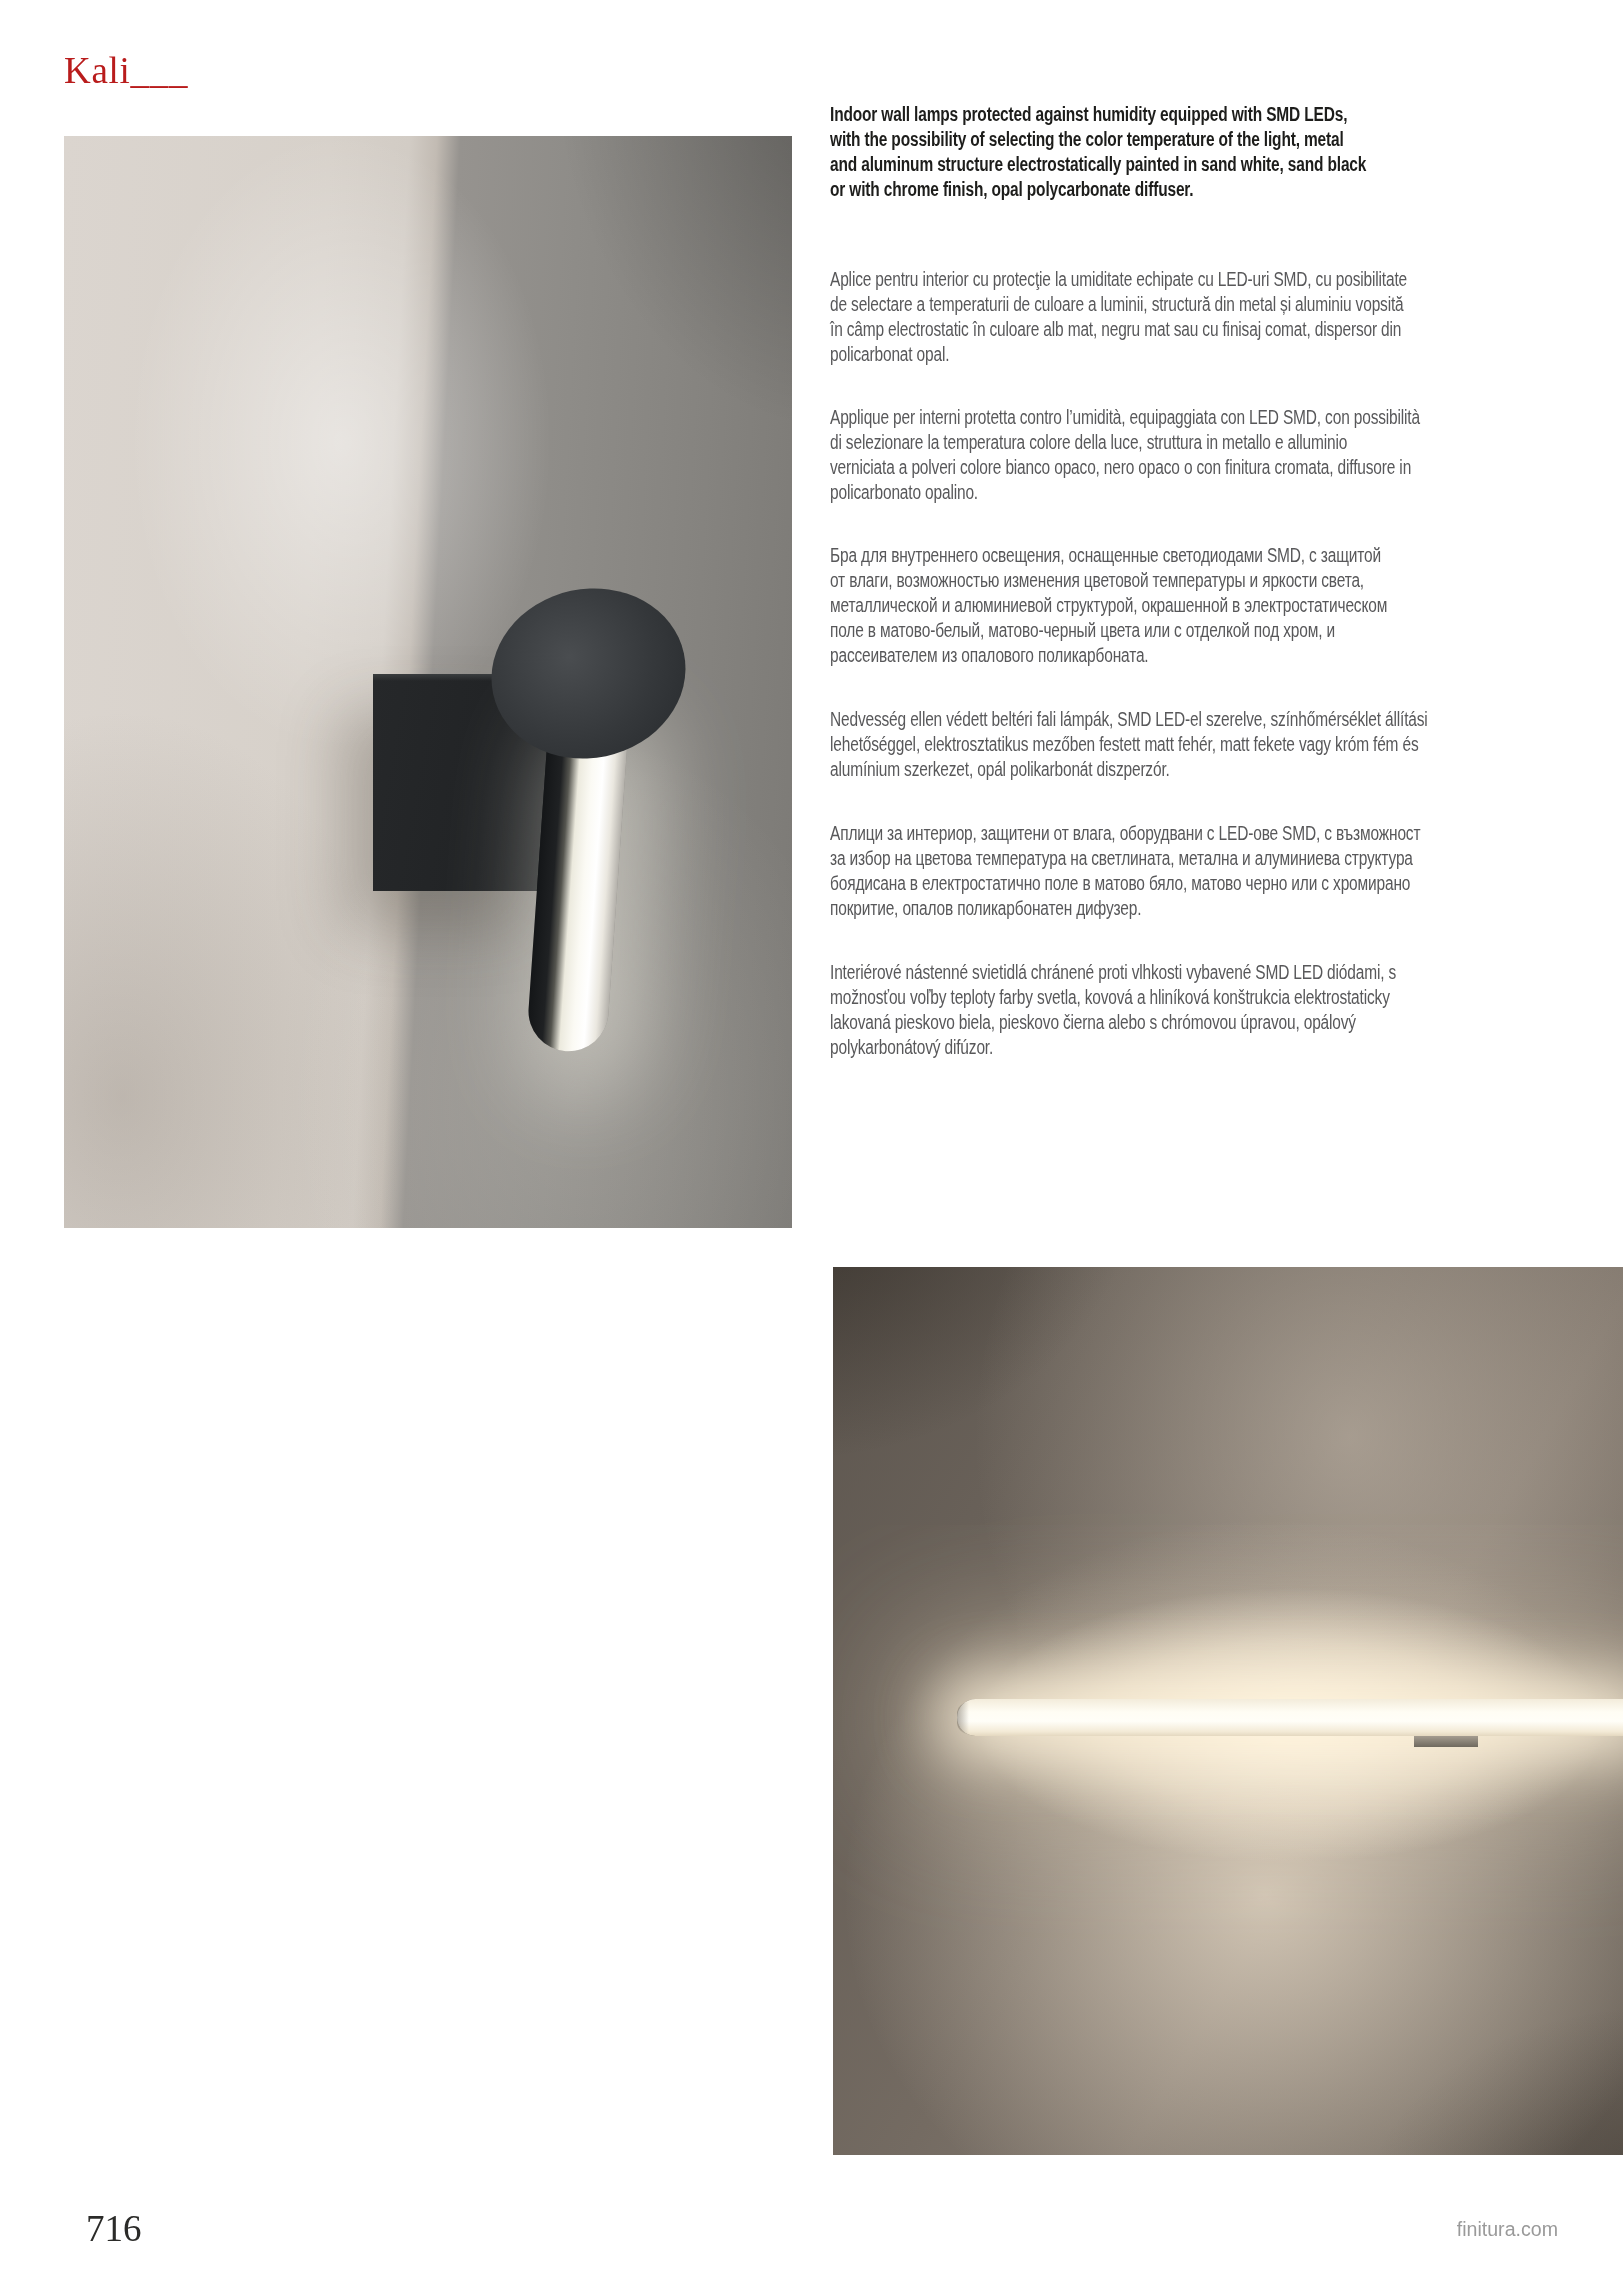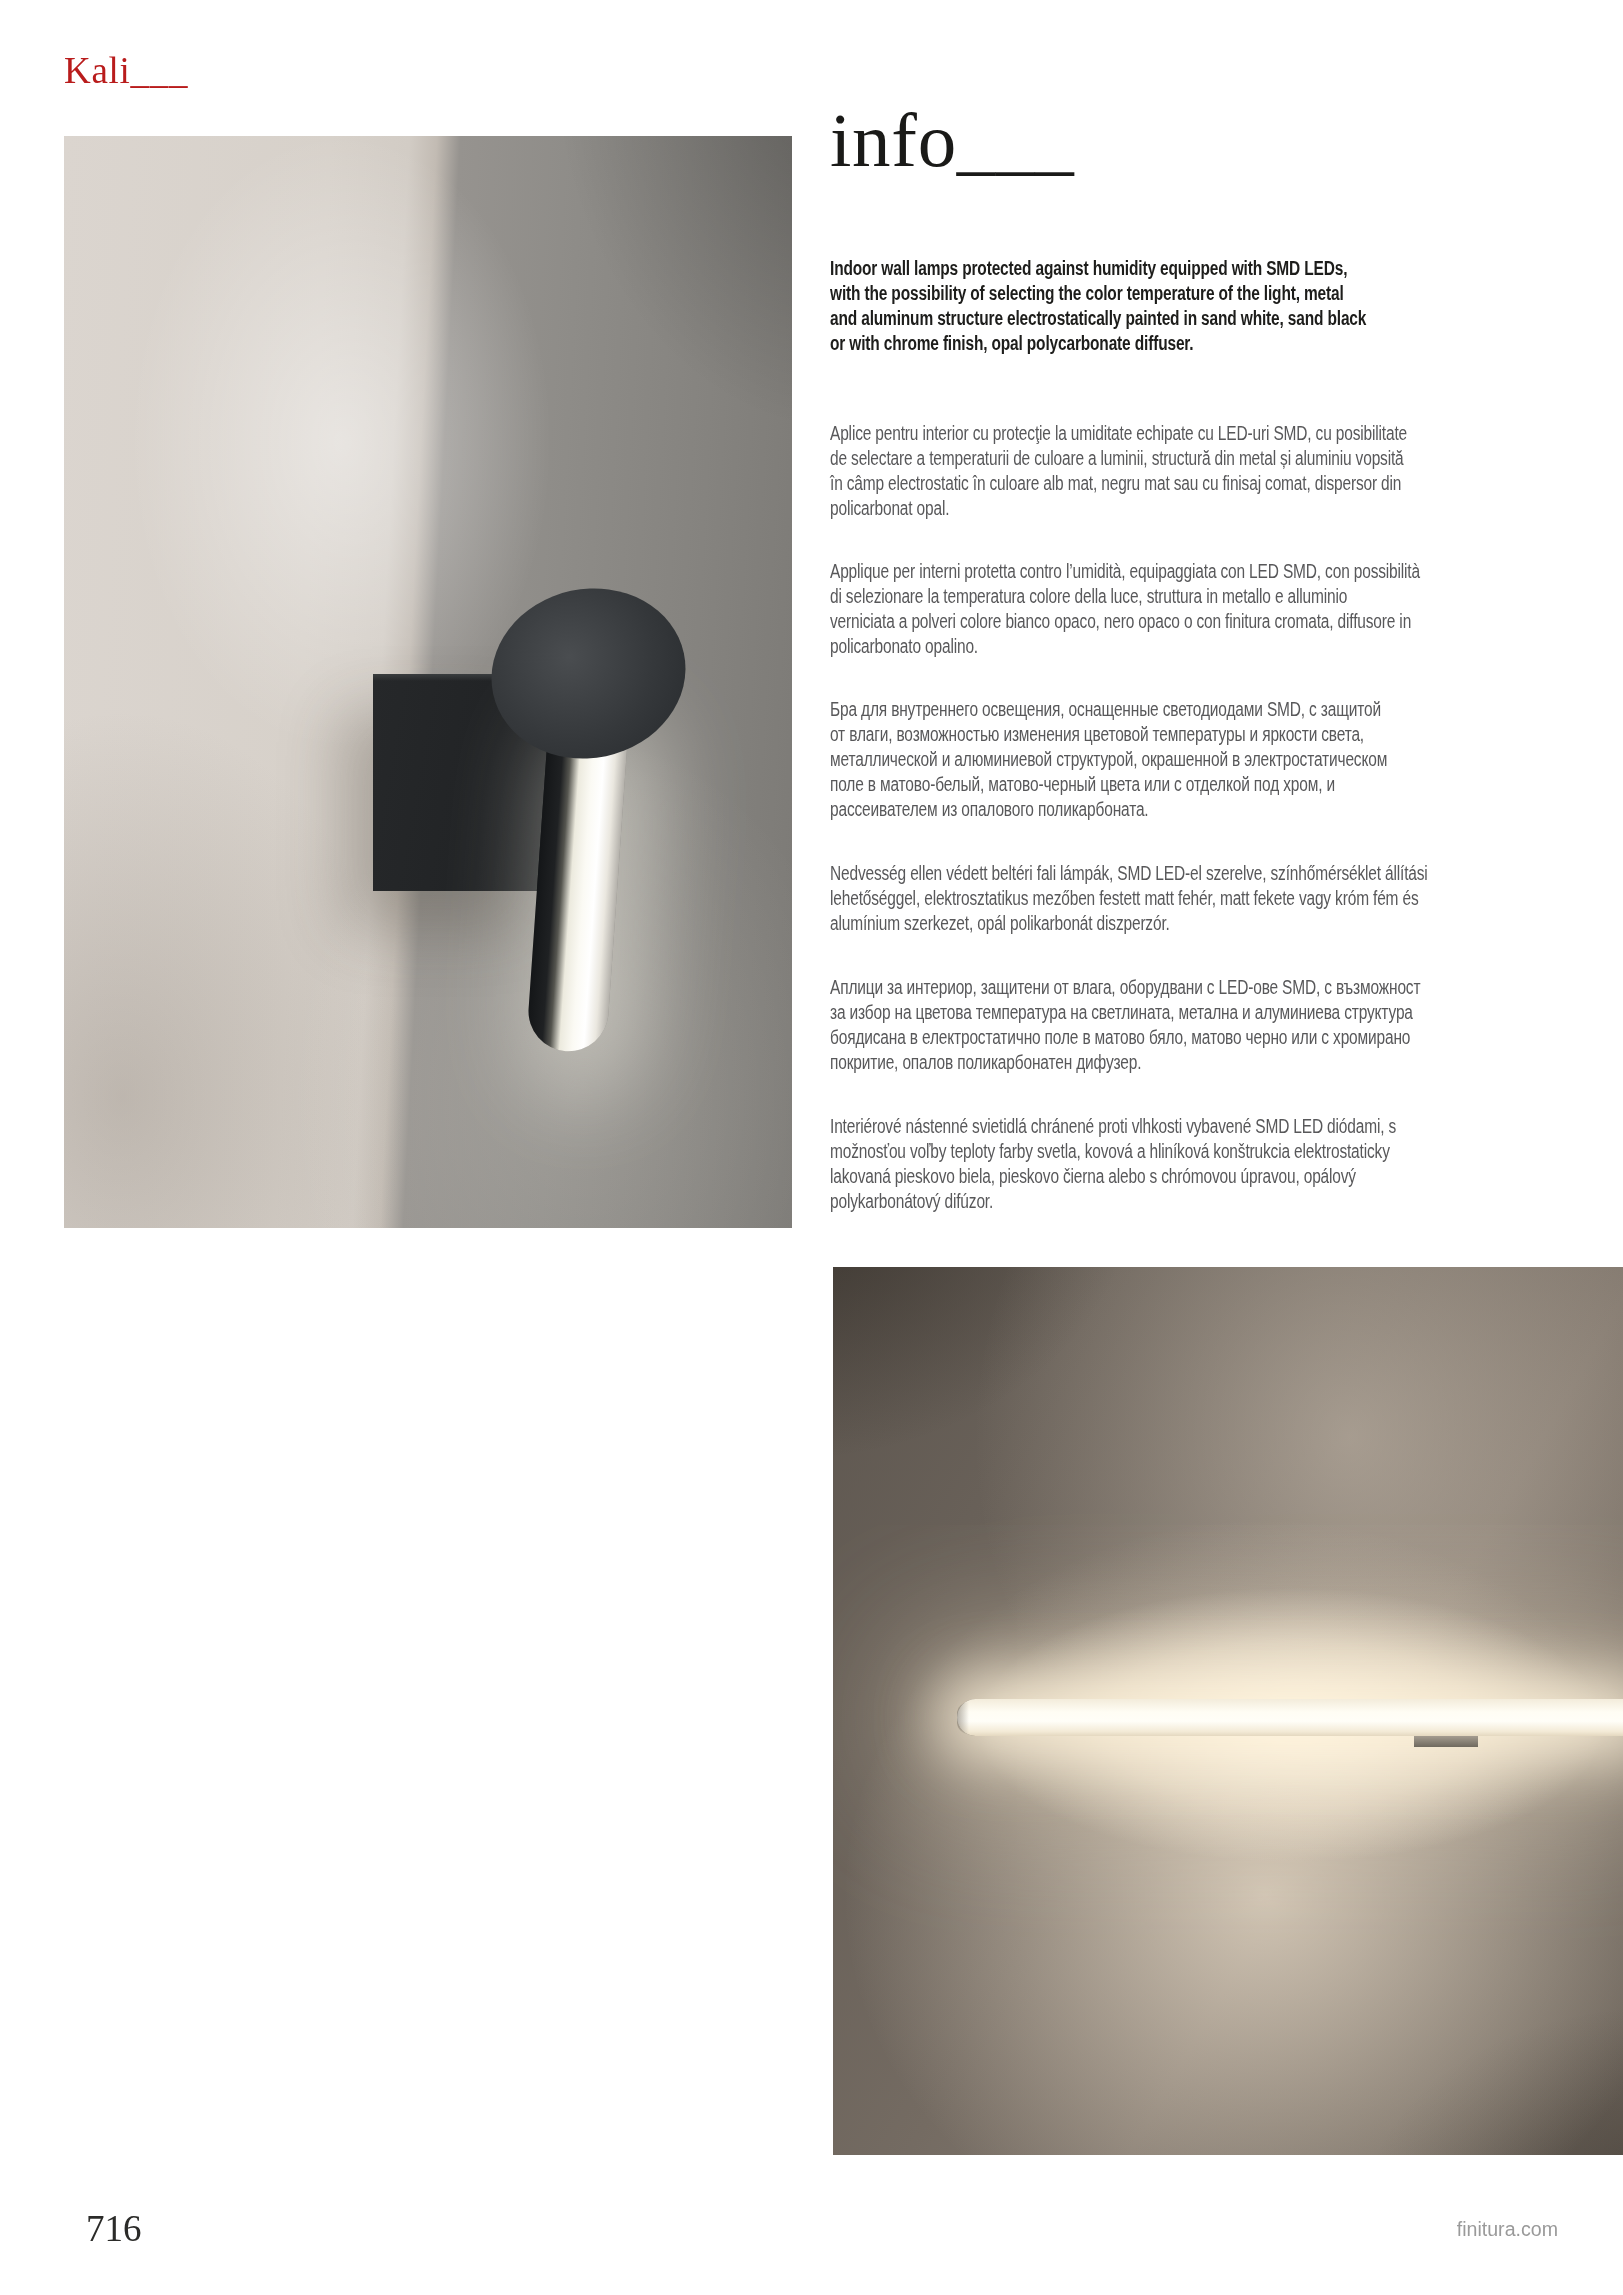--- a/index.html
+++ b/index.html
@@ -121,21 +121,20 @@
 
   <div class="brand-title">Kali___</div>
 
   <div class="photo-left">
     <div class="bracket"></div>
     <div class="lamp-cyl"></div>
     <div class="lamp-cap"></div>
   </div>
 
   <div class="info-col">
-    <h1 class="info-heading">info___</h1>
     <p class="para en">Indoor wall lamps protected against humidity equipped with SMD LEDs,
 with the possibility of selecting the color temperature of the light, metal
 and aluminum structure electrostatically painted in sand white, sand black
 or with chrome finish, opal polycarbonate diffuser.</p>
     <p class="para ro">Aplice pentru interior cu protecţie la umiditate echipate cu LED-uri SMD, cu posibilitate
 de selectare a temperaturii de culoare a luminii, structură din metal și aluminiu vopsită
 în câmp electrostatic în culoare alb mat, negru mat sau cu finisaj comat, dispersor din
 policarbonat opal.</p>
     <p class="para it">Applique per interni protetta contro l’umidità, equipaggiata con LED SMD, con possibilità
 di selezionare la temperatura colore della luce, struttura in metallo e alluminio

